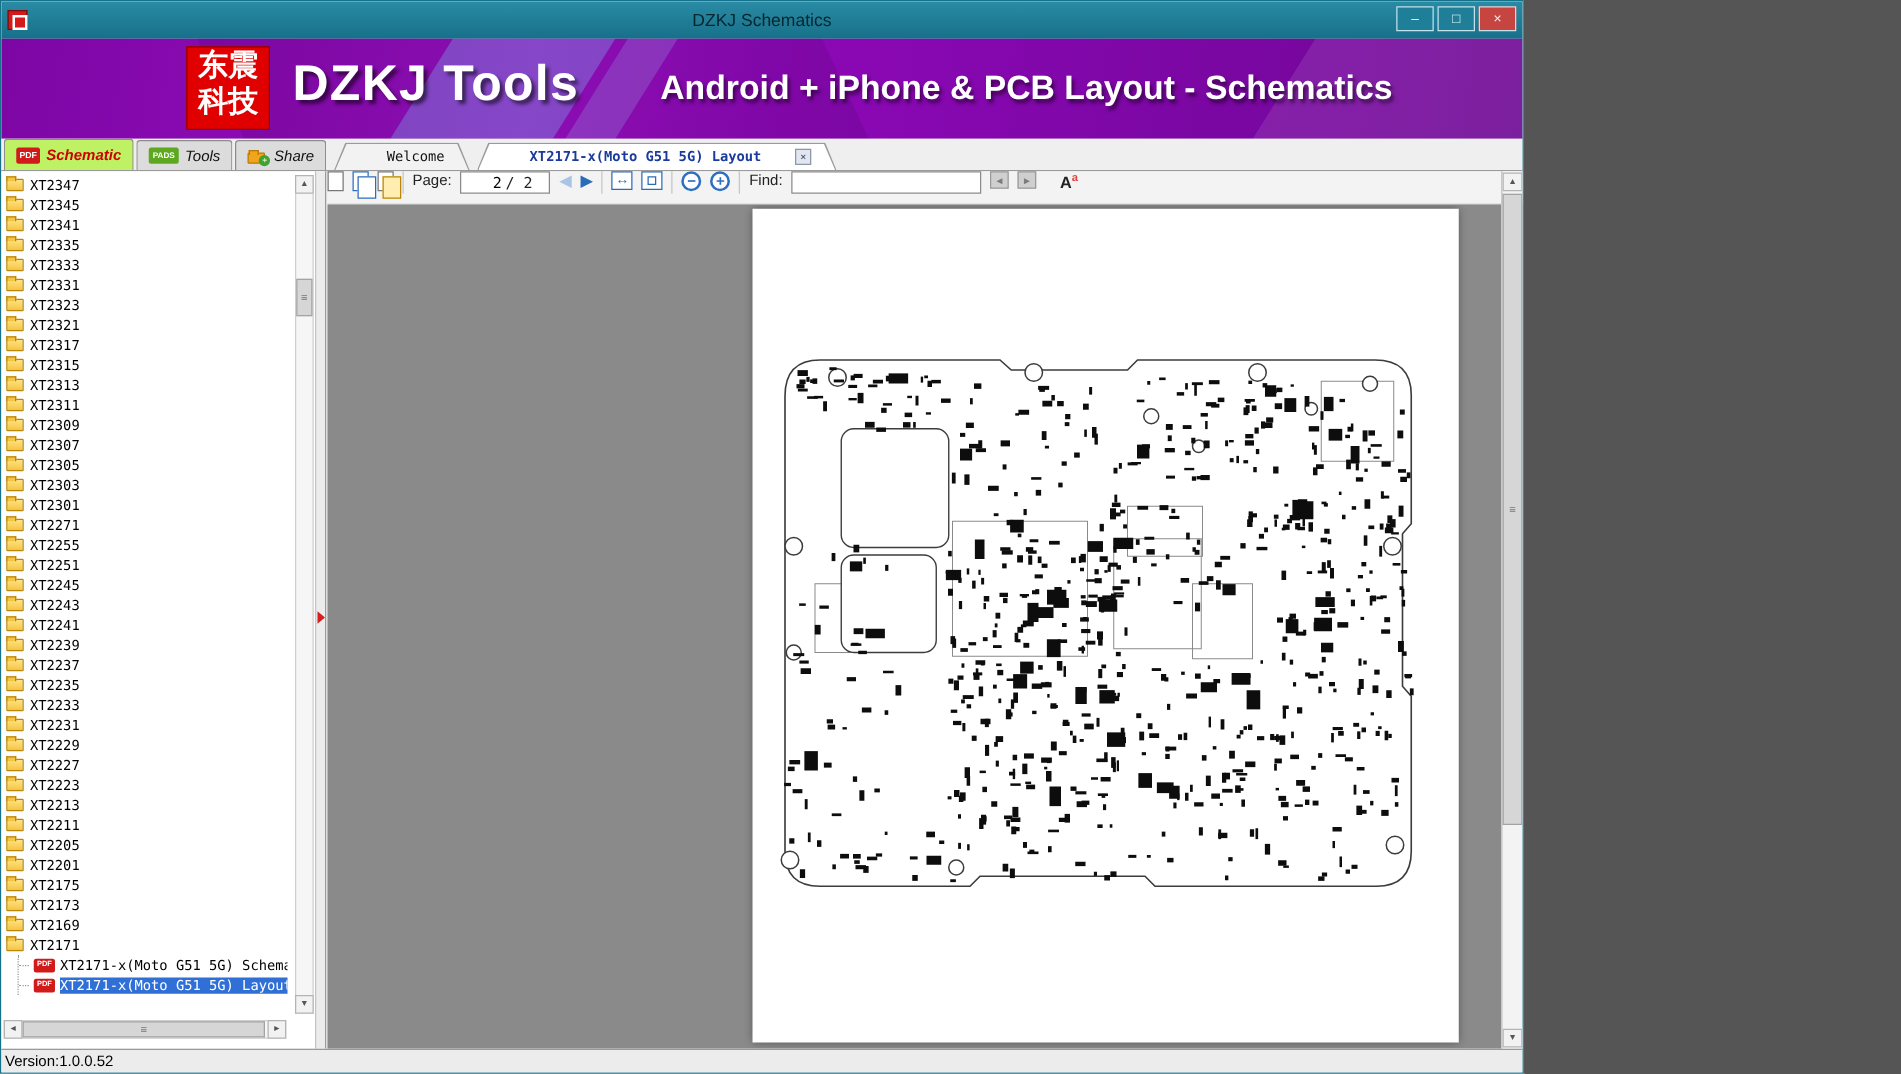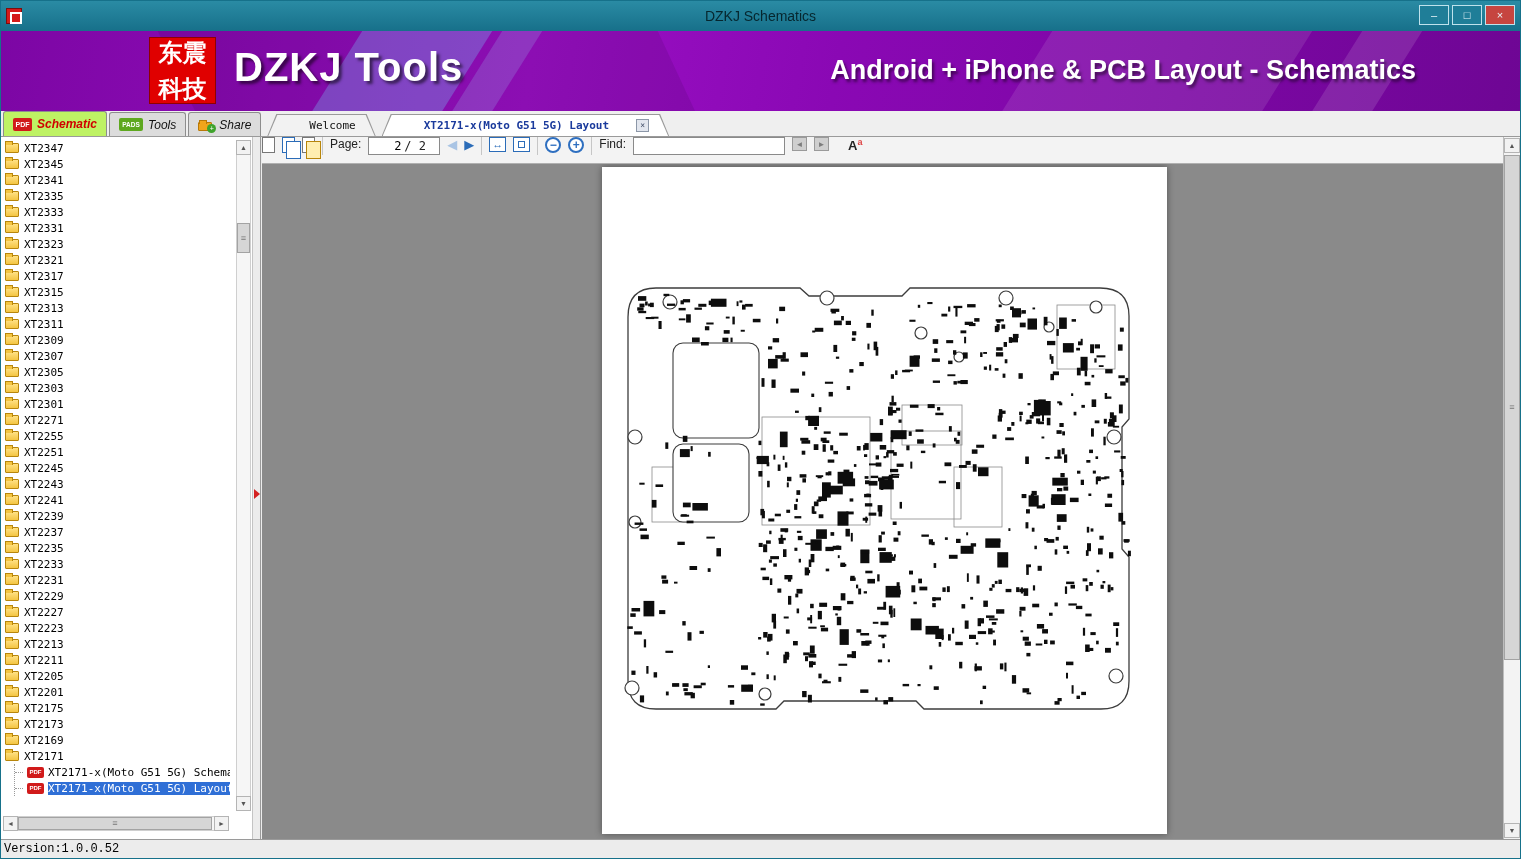--- a/index.html
+++ b/index.html
@@ -1,17 +1,17 @@
 <!DOCTYPE html>
 <html><head>
 <meta charset="utf-8">
 <style>
   * { margin:0; padding:0; box-sizing:border-box; }
   body { font-family:"Liberation Sans", sans-serif; background:#555; }
-  .window { position:relative; width:1521px; height:859px; background:#ececec; overflow:hidden; border:1px solid #16718a; }
+  .window { position:relative; width:1219px; height:859px; background:#ececec; overflow:hidden; border:1px solid #16718a; }
 
   
   .titlebar { position:absolute; top:0; left:0; right:0; height:30px; background:linear-gradient(#2a8ba4,#17708a); }
   .app-icon { position:absolute; left:5px; top:7px; width:16px; height:16px; background:#d41a1a; border:1px solid #7d0d0d;
               box-shadow:inset 0 0 0 2px rgba(255,255,255,.0); }
   .app-icon::after { content:""; position:absolute; left:3px; top:3px; width:8px; height:8px; border:2px solid #fff; }
   .title-text { position:absolute; left:0; right:0; top:0; height:30px; display:flex; align-items:center; justify-content:center;
                 font-size:14px; color:#06262e; }
   .win-btns { position:absolute; right:5px; top:4px; display:flex; gap:3px; }
   .win-btn { width:30px; height:20px; display:flex; align-items:center; justify-content:center; color:#eaf6fa; font-size:11px;
@@ -21,21 +21,21 @@
   
   .banner { position:absolute; top:30px; left:0; right:0; height:80px; overflow:hidden;
             background:linear-gradient(100deg,#7c06a4 0%,#9a10c4 35%,#8a08b4 55%,#6e0694 100%); }
   .streak { position:absolute; top:-20px; height:140px; transform:skewX(-32deg); }
   .streak.s1 { left:330px; width:130px; background:rgba(120,220,255,.28); }
   .streak.s2 { left:470px; width:40px; background:rgba(160,235,255,.18); }
   .streak.s3 { left:1020px; width:260px; background:rgba(255,255,255,.10); }
   .streak.s4 { left:1330px; width:60px; background:rgba(255,255,255,.12); }
   .streak.s5 { left:180px; width:500px; background:rgba(40,0,60,.12); transform:skewX(25deg); }
   .logo { position:absolute; left:148px; top:6px; width:67px; height:67px; background:#e00000; border:1px solid #8f0000;
-          display:flex; flex-direction:column; align-items:center; justify-content:space-between; color:#fff; font-weight:bold;
+          display:flex; flex-direction:column; align-items:center; justify-content:flex-start; color:#fff; font-weight:bold;
           font-size:24px; line-height:29px; text-align:center; }
   .app-name { position:absolute; left:233px; top:14px; font-size:40px; font-weight:bold; color:#fff; letter-spacing:1px;
               text-shadow:3px 3px 3px rgba(0,0,0,.55); }
   .tagline { position:absolute; right:104px; top:24px; font-size:27px; font-weight:bold; color:#fff;
              text-shadow:2px 3px 3px rgba(0,0,0,.5); }
 
   
   .tabbar { position:absolute; top:110px; left:0; right:0; height:26px; background:#efefef; border-bottom:1px solid #9a9a9a;
             display:flex; align-items:flex-end; }
   .mode-tab { height:24px; margin-left:2px; padding:0 9px; display:flex; align-items:center; gap:5px;
@@ -131,21 +131,21 @@
   .sheet { position:absolute; left:340px; top:3px; width:565px; height:667px; background:#fff; box-shadow:0 0 7px rgba(0,0,0,.4); }
   .sheet svg { position:absolute; inset:0; width:100%; height:100%; }
   .main-vscroll { position:absolute; top:0; right:0; bottom:0; width:17px; background:#f3f3f3; border-left:1px solid #bdbdbd; }
   .main-vscroll .sb-btn { position:absolute; left:0; width:16px; }
   .main-vscroll .up { top:1px; }
   .main-vscroll .down { bottom:1px; }
   .main-vscroll .sb-thumb { position:absolute; left:0; width:16px; top:18px; height:505px; }
 
   
   .statusbar { position:absolute; bottom:0; left:0; right:0; height:19px; background:#ececec; border-top:1px solid #9a9a9a;
-               font-family:Liberation Mono, monospace; font-size:12px; color:#000; }
+               font-family:Liberation Sans, sans-serif; font-size:12px; color:#000; }
   .status-version { position:absolute; left:3px; top:2px; }
   .status-current { position:absolute; right:0; top:0; bottom:0; width:393px; background:#0000d4; color:#fff;
                     display:flex; align-items:center; justify-content:flex-end; padding-right:5px; }
 </style>
 </head>
 <body>
 
 <div class="window">
 
   <div class="titlebar">

